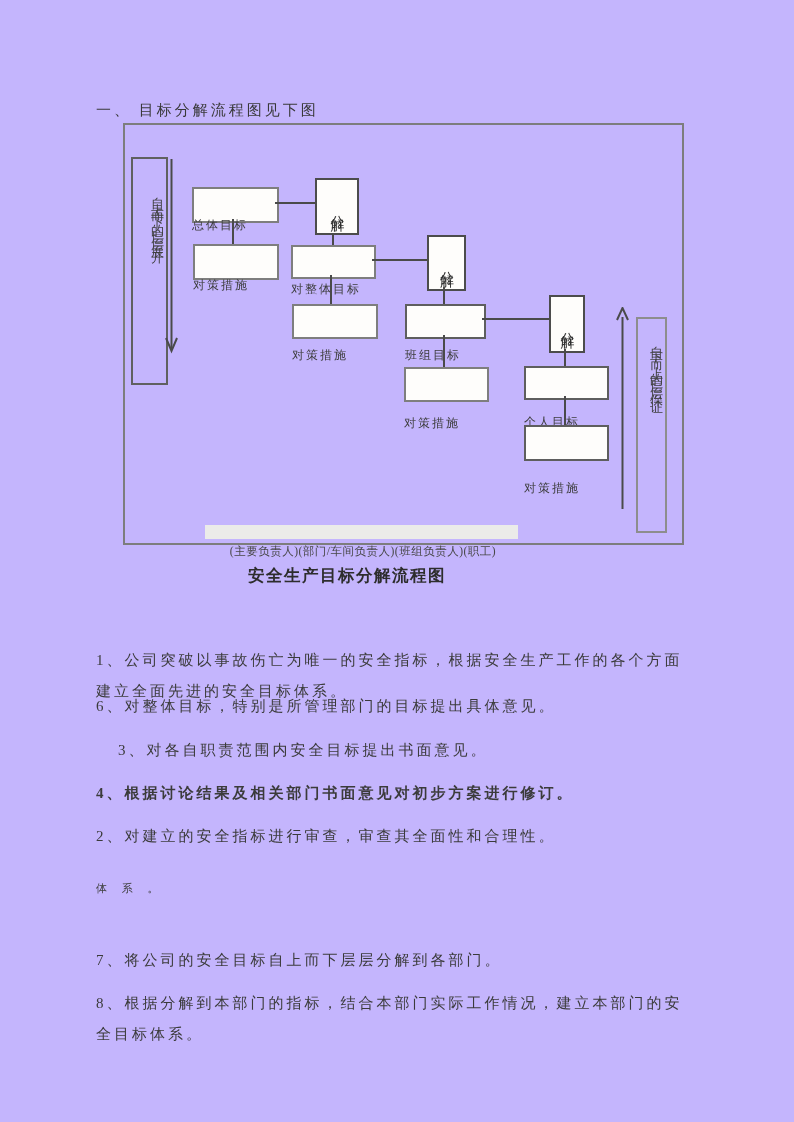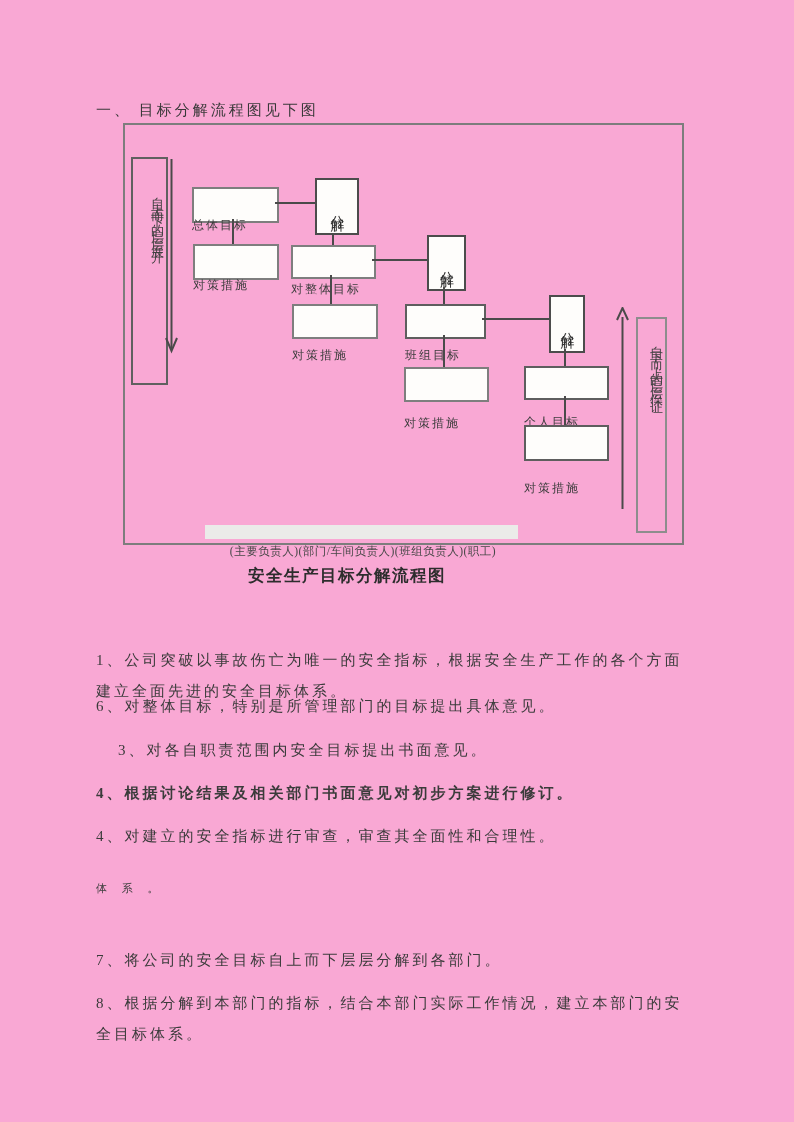--- a/index.html
+++ b/index.html
@@ -1,19 +1,19 @@
 <!DOCTYPE html>
 <html><head>
 <meta charset="utf-8">
 <style>
   html,body{margin:0;padding:0;background:#e8e8e8;}
   .page{
     position:relative;
     width:794px;height:1122px;
-    background:#f9a8d4;
+    background:#c4b5fd;
     margin:0 auto;
     font-family:"Liberation Serif","DejaVu Serif",serif;
     color:#3b3b3b;
     overflow:hidden;
   }
   .heading{
     position:absolute;left:96px;top:101px;
     font-size:15px;letter-spacing:3px;color:#383838;
     white-space:pre;
   }
@@ -144,20 +144,20 @@
     <div class="band"></div>
     <div class="roles">(主要负责人)(部门/车间负责人)(班组负责人)(职工)</div>
   </div>
 
   <div class="caption">安全生产目标分解流程图</div>
 
   <div class="para p1">1、公司突破以事故伤亡为唯一的安全指标，根据安全生产工作的各个方面建立全面先进的安全目标体系。</div>
   <div class="para p2">6、对整体目标，特别是所管理部门的目标提出具体意见。</div>
   <div class="para p3">3、对各自职责范围内安全目标提出书面意见。</div>
   <div class="para p4">4、根据讨论结果及相关部门书面意见对初步方案进行修订。</div>
-  <div class="para p5">4、对建立的安全指标进行审查，审查其全面性和合理性。</div>
+  <div class="para p5">2、对建立的安全指标进行审查，审查其全面性和合理性。</div>
   <div class="para p6">
     <span class="tail-small">体 系 。</span>
   </div>
   <div class="para p7">7、将公司的安全目标自上而下层层分解到各部门。</div>
   <div class="para p8">8、根据分解到本部门的指标，结合本部门实际工作情况，建立本部门的安全目标体系。</div>
 
 </div>
 
 </body></html>

